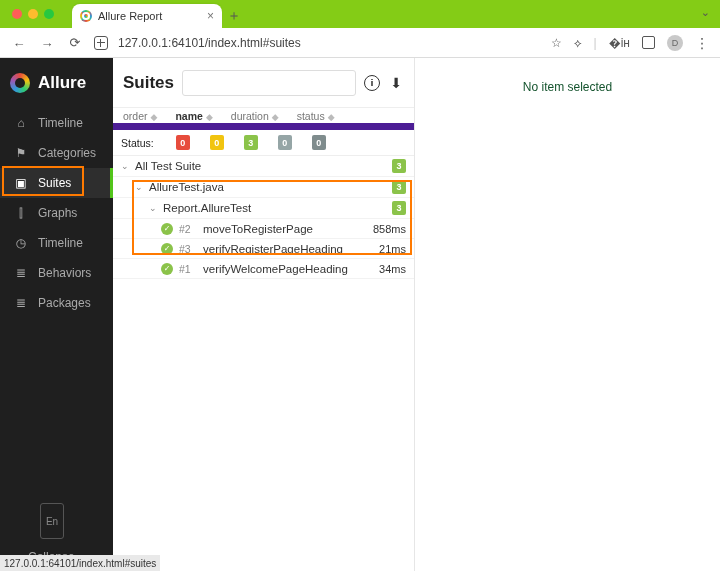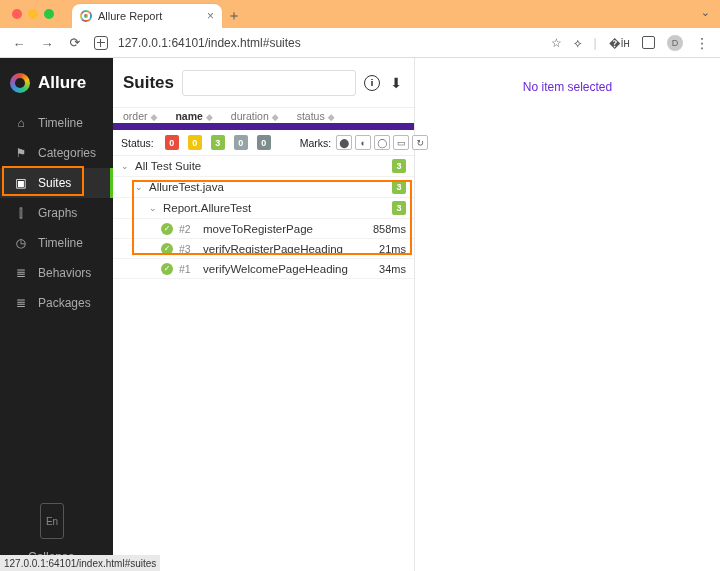--- a/index.html
+++ b/index.html
@@ -1,20 +1,20 @@
 <!DOCTYPE html>
 <html><head>
 <meta charset="utf-8">
 <style>
   * { box-sizing: border-box; margin: 0; padding: 0; font-family: -apple-system, Helvetica, Arial, sans-serif; }
   html, body { width: 720px; height: 571px; overflow: hidden; background: #fff; }
   .stage { width: 720px; height: 571px; position: relative; display: flex; flex-direction: column; }
 
   
-  .tabbar { height: 28px; background: #fdba74; display: flex; align-items: flex-end; padding-left: 6px; position: relative; }
+  .tabbar { height: 28px; background: #84cc16; display: flex; align-items: flex-end; padding-left: 6px; position: relative; }
   .traffic { display: flex; gap: 6px; align-items: center; height: 100%; margin-left: 6px; margin-right: 18px; }
   .tl { width: 10px; height: 10px; border-radius: 50%; }
   .tl.r { background: #ff5f57; } .tl.y { background: #febc2e; } .tl.g { background: #28c840; }
   .tab { background: #fff; border-radius: 8px 8px 0 0; height: 24px; min-width: 150px; display: flex; align-items: center; padding: 0 8px; gap: 6px; font-size: 11px; color: #333; box-shadow: 0 -1px 2px rgba(0,0,0,.05); }
   .tab .fav { width: 12px; height: 12px; border-radius: 50%; background: conic-gradient(#e74c3c,#f1c40f,#2ecc71,#3498db,#e74c3c); border: 2px solid transparent; box-shadow: inset 0 0 0 2px #fff; }
   .tab .close { margin-left: auto; color: #777; font-size: 12px; }
   .newtab { width: 24px; height: 24px; display: flex; align-items: center; justify-content: center; color: #555; font-size: 14px; }
   .tabbar .chev { position: absolute; right: 10px; top: 6px; font-size: 11px; color: #555; }
 
   .addrbar { height: 30px; background: #fff; border-bottom: 1px solid #dcdcdc; display: flex; align-items: center; gap: 10px; padding: 0 10px; font-size: 12px; color: #555; }
@@ -51,36 +51,36 @@
   .panel-head { height: 50px; display: flex; align-items: center; gap: 8px; padding: 0 10px; border-bottom: 1px solid #eee; }
   .panel-head h2 { font-size: 17px; font-weight: 600; color: #222; }
   .panel-head input { flex: 1; height: 26px; border: 1px solid #ddd; border-radius: 3px; padding: 0 6px; font-size: 11px; }
   .panel-head .hicon { width: 16px; height: 16px; font-size: 14px; color: #333; text-align: center; }
   .csv { width: 16px; height: 16px; border: 1.5px solid #333; border-radius: 50%; font-size: 9px; font-weight: 700; display: flex; align-items: center; justify-content: center; }
 
   .sorters { height: 22px; display: flex; align-items: center; gap: 18px; padding: 0 10px; font-size: 10.5px; color: #777; border-bottom: 7px solid #4c1d95; }
   .sorters span b { color: #333; font-weight: 600; }
   .sorters .updn { color: #bbb; margin-left: 3px; font-size: 9px; }
 
-  .filters { height: 26px; display: flex; align-items: center; gap: 9px; padding: 0 8px; font-size: 10.5px; color: #222; border-bottom: 1px solid #eee; }
+  .filters { height: 26px; display: flex; align-items: center; gap: 20px; padding: 0 8px; font-size: 10.5px; color: #222; border-bottom: 1px solid #eee; }
   .filters .lbl { margin-right: 2px; }
   .filters .chip { min-width: 14px; height: 15px; padding: 0 3px; border-radius: 2px; color: #fff; font-size: 9px; font-weight: 700; display: flex; align-items: center; justify-content: center; }
   .filters .marks { margin-left: 20px; display: flex; align-items: center; gap: 3px; }
   .filters .mk { width: 16px; height: 15px; border: 1px solid #bbb; border-radius: 2px; font-size: 9px; display: flex; align-items: center; justify-content: center; color: #555; background: #fff; }
 
   .tree { font-size: 11.5px; color: #333; }
   .node { height: 21px; display: flex; align-items: center; padding: 0 8px; border-bottom: 1px solid #f2f2f2; gap: 4px; }
   .node .chev { width: 10px; color: #888; font-size: 9px; }
   .node .badge { margin-left: auto; min-width: 14px; height: 14px; padding: 0 3px; border-radius: 2px; background: #8bc34a; color: #fff; font-size: 9px; font-weight: 700; display: flex; align-items: center; justify-content: center; }
   .leaf { height: 20px; display: flex; align-items: center; padding: 0 8px 0 28px; border-bottom: 1px solid #f2f2f2; gap: 6px; }
   .leaf .ok { width: 12px; height: 12px; border-radius: 50%; background: #8bc34a; color: #fff; font-size: 8px; display: flex; align-items: center; justify-content: center; }
   .leaf .num { color: #888; width: 18px; font-size: 10.5px; }
   .leaf .dur { margin-left: auto; color: #333; font-size: 11px; }
 
-  .detail { flex: 1; display: flex; align-items: flex-start; justify-content: center; padding-top: 22px; font-size: 12px; color: #6d28d9; }
+  .detail { flex: 1; display: flex; align-items: flex-start; justify-content: center; padding-top: 22px; font-size: 12px; color: #14532d; }
 
   .statusbar { position: absolute; left: 0; bottom: 0; height: 16px; background: #e9e9e9; color: #333; font-size: 10px; padding: 0 4px; display: flex; align-items: center; }
 </style>
 </head>
 <body>
 <div class="stage">
 
   <div class="tabbar">
     <div class="traffic">
       <div class="tl r"></div>
@@ -170,28 +170,20 @@
         <span><span>duration</span><span class="updn">◆</span></span>
         <span><span>status</span><span class="updn">◆</span></span>
       </div>
       <div class="filters">
         <span class="lbl">Status:</span>
         <span class="chip" style="background:#e74c3c">0</span>
         <span class="chip" style="background:#f1c40f">0</span>
         <span class="chip" style="background:#8bc34a">3</span>
         <span class="chip" style="background:#95a5a6">0</span>
         <span class="chip" style="background:#7f8c8d">0</span>
-        <div class="marks">
-          <span class="lbl">Marks:</span>
-          <span class="mk">⬤</span>
-          <span class="mk">◐</span>
-          <span class="mk">◯</span>
-          <span class="mk">▭</span>
-          <span class="mk">↻</span>
-        </div>
       </div>
       <div class="tree">
         <div class="node" style="padding-left:8px">
           <span class="chev">⌄</span>
           <span>All Test Suite</span>
           <span class="badge">3</span>
         </div>
         <div class="node" style="padding-left:22px">
           <span class="chev">⌄</span>
           <span>AllureTest.java</span>

